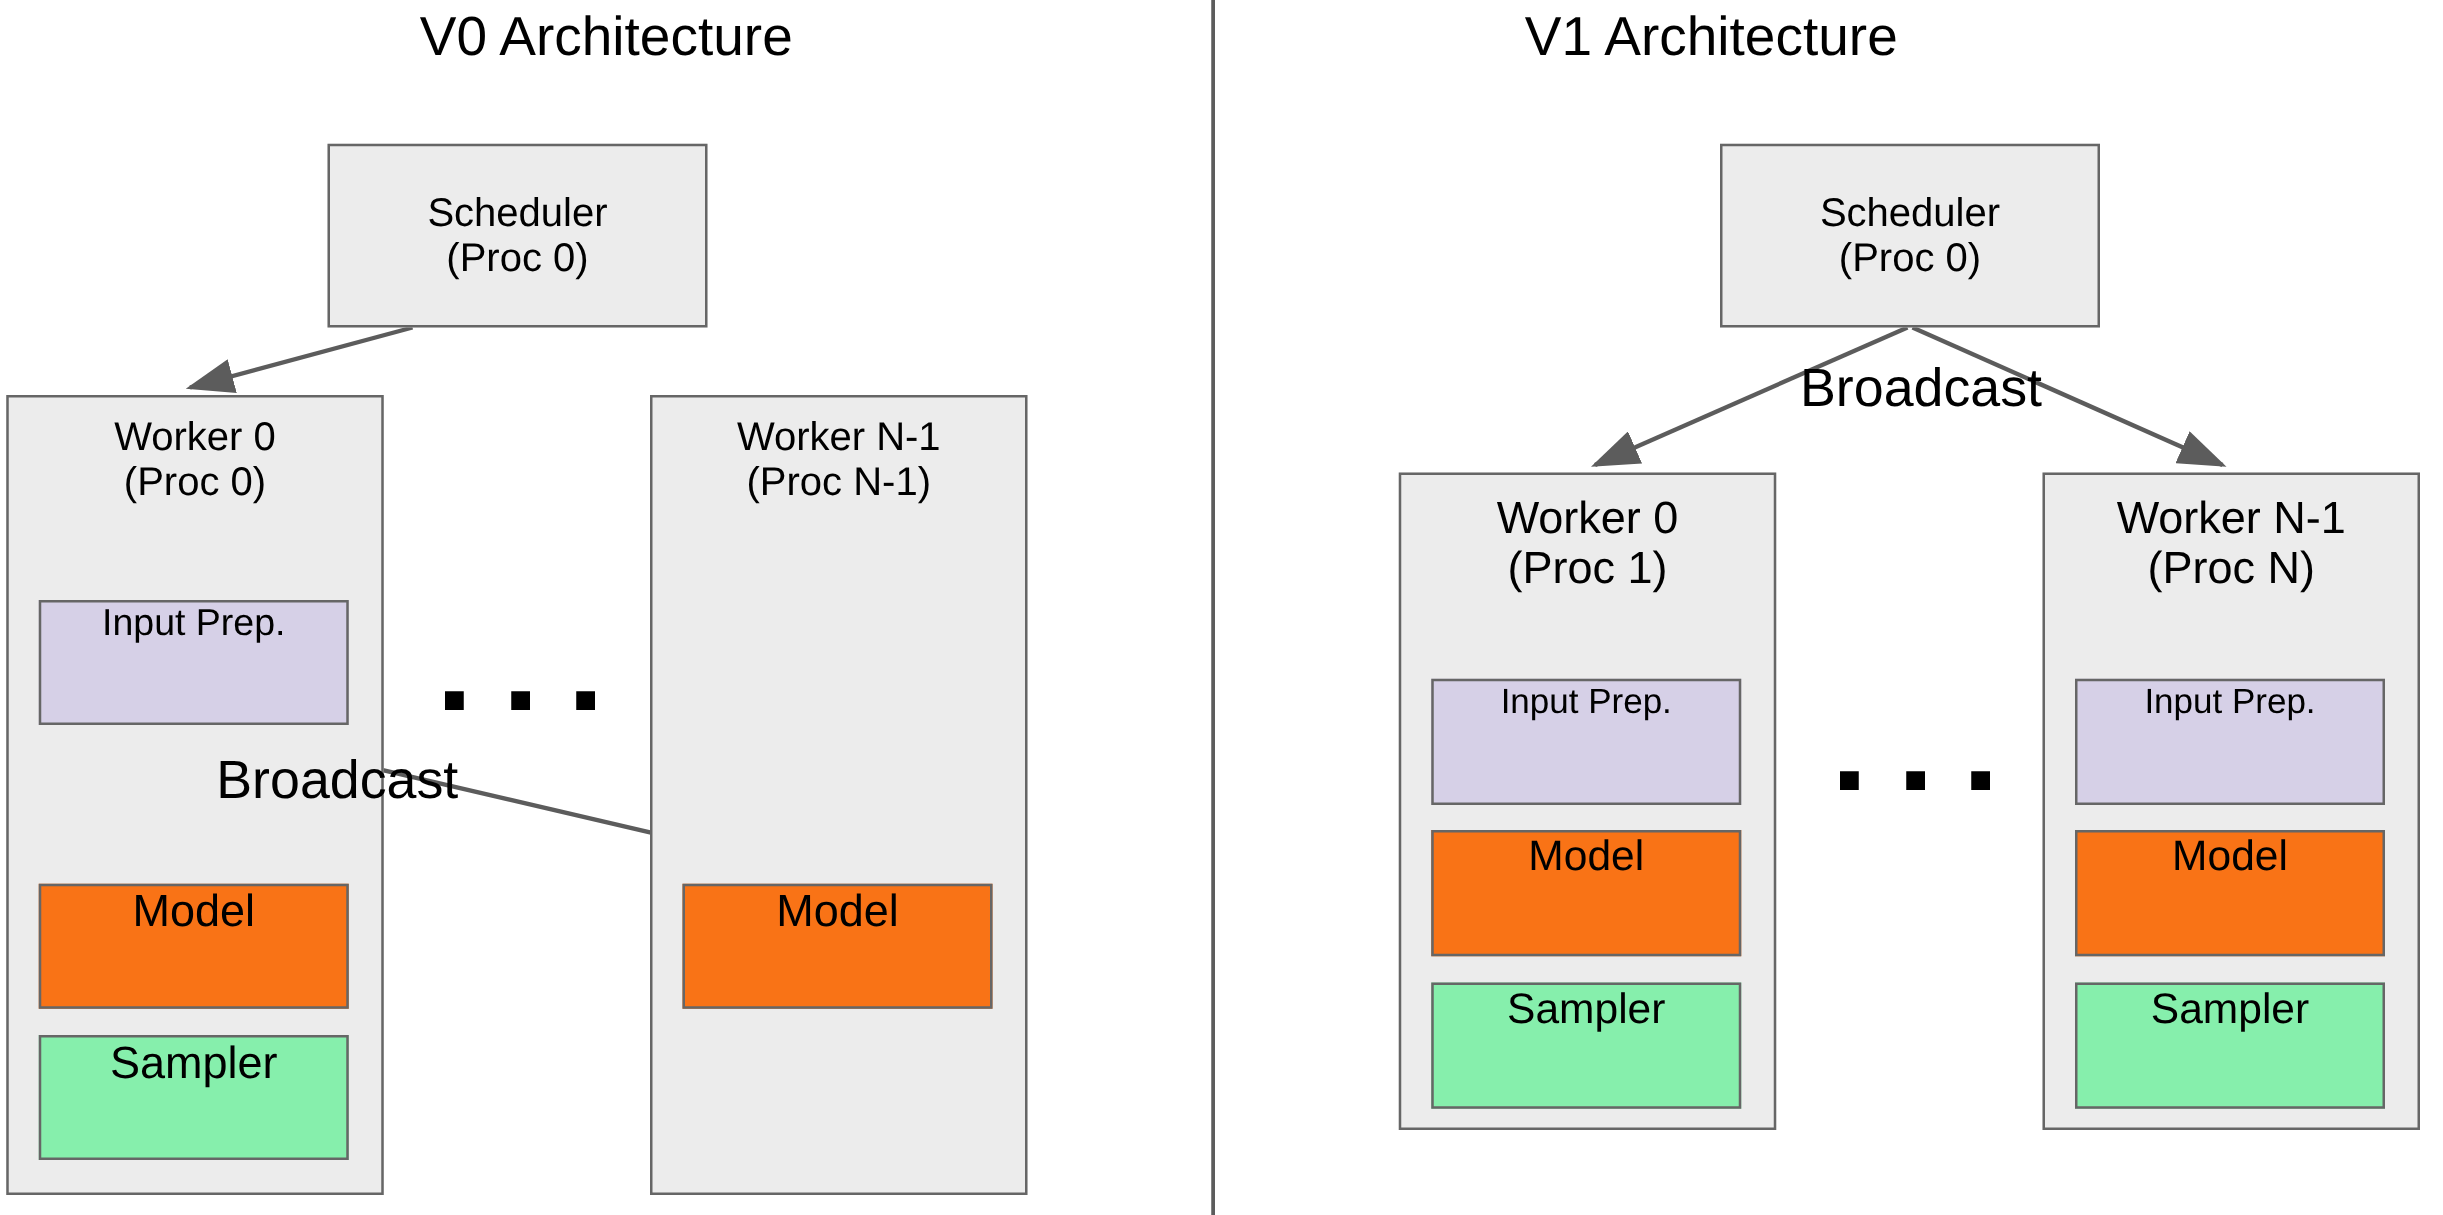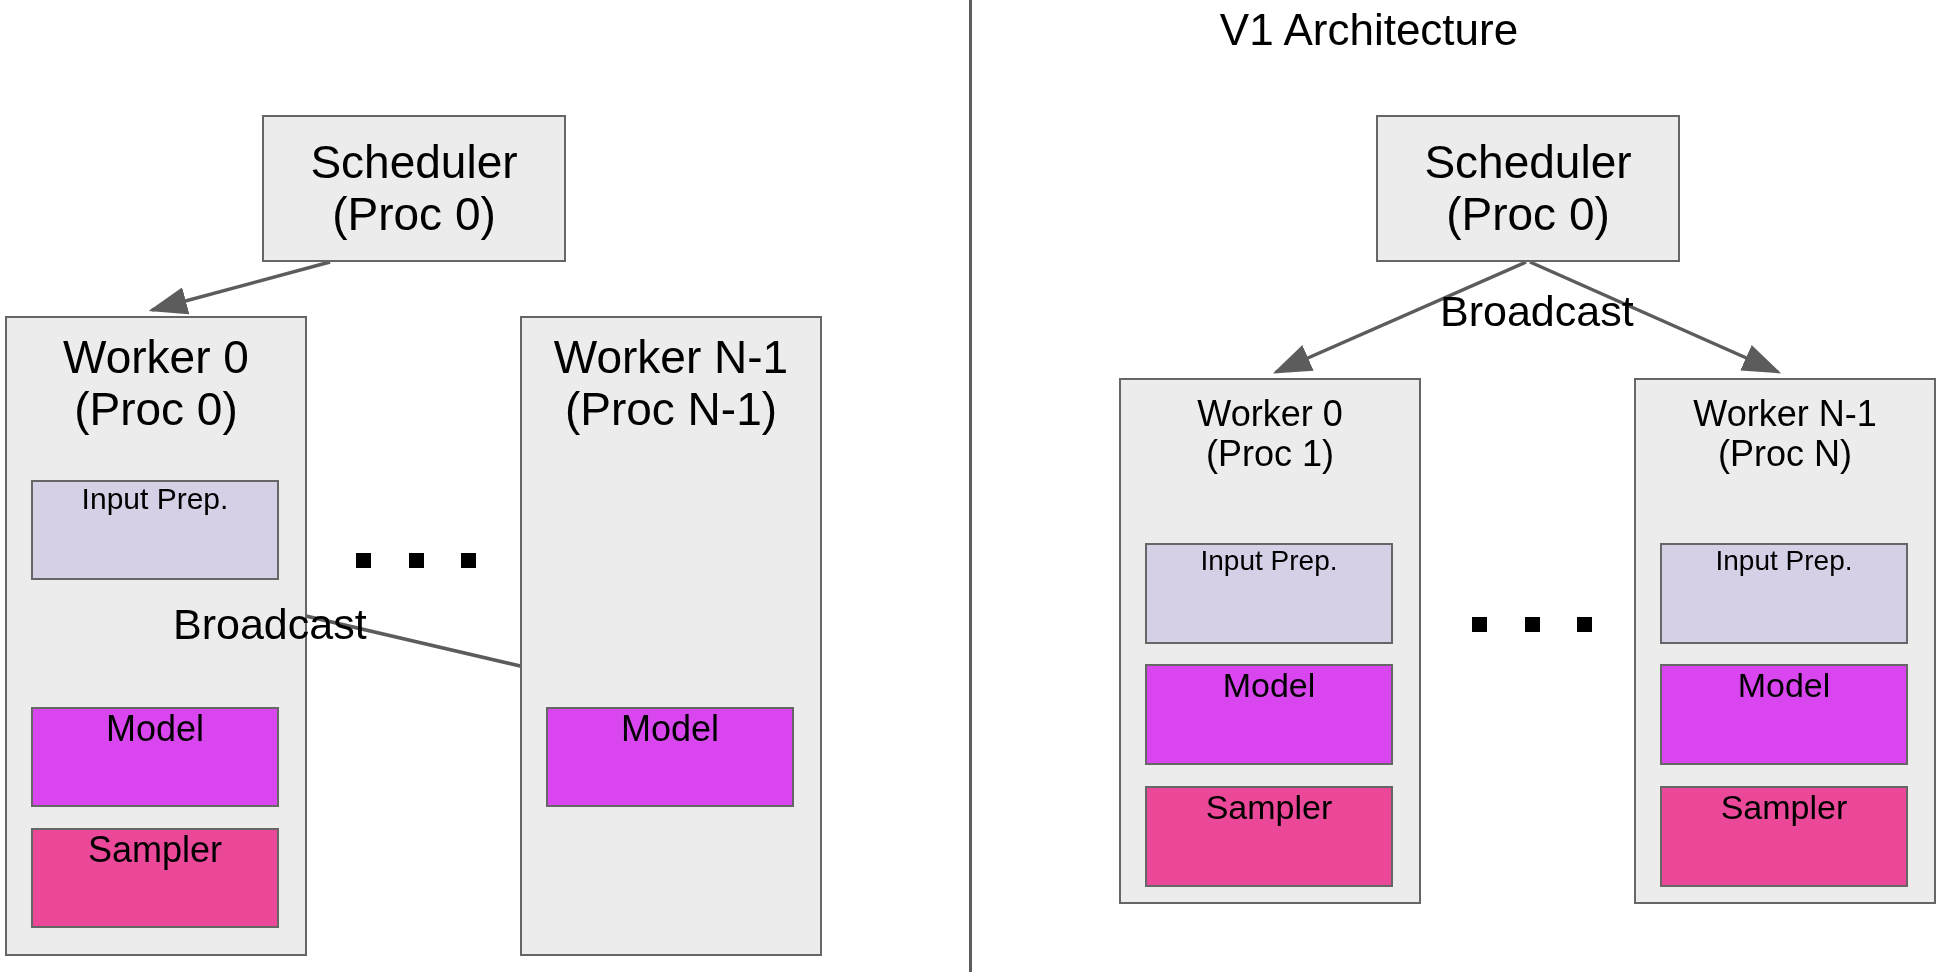--- a/index.html
+++ b/index.html
@@ -48,34 +48,34 @@
     color: #000000;
   }
   .container-box {
     background: #ececec;
   }
   .inner-box {
     justify-content: flex-start;
     text-align: center;
   }
   .purple { background: #d6d0e7; }
-  .yellow { background: #d946ef; }
-  .green  { background: #ec4899; }
+  .yellow { background: #f97316; }
+  .green  { background: #86efac; }
 
   .box-label {
     white-space: nowrap;
     line-height: 1.12;
     text-align: center;
   }
   .title-lines {
     margin-top: 14px;
   }
 
   
-  .fs-40 { font-size: 46px; }
+  .fs-40 { font-size: 32px; }
   .fs-36 { font-size: 36px; }
   .fs-34 { font-size: 34px; }
   .fs-30 { font-size: 30px; }
   .fs-28 { font-size: 28px; }
 
   
   .edge-label {
     position: absolute;
     font-size: 43px;
     color: #000000;
@@ -100,20 +100,21 @@
     height: 972px;
     overflow: visible;
     pointer-events: none;
   }
 </style>
 </head>
 <body>
 
 <div id="canvas">
 
+  <div class="panel-title" id="title-v0">V0 Architecture</div>
   <div class="panel-title" id="title-v1">V1 Architecture</div>
 
   <div id="divider"></div>
 
   <svg class="edges" viewBox="0 0 1954 972">
     <defs>
       <marker id="arrowhead" markerWidth="11" markerHeight="8" refX="10" refY="4" orient="auto" markerUnits="strokeWidth">
         <path d="M0,0 L11,4 L0,8 z" fill="#5c5c5c"></path>
       </marker>
     </defs>

